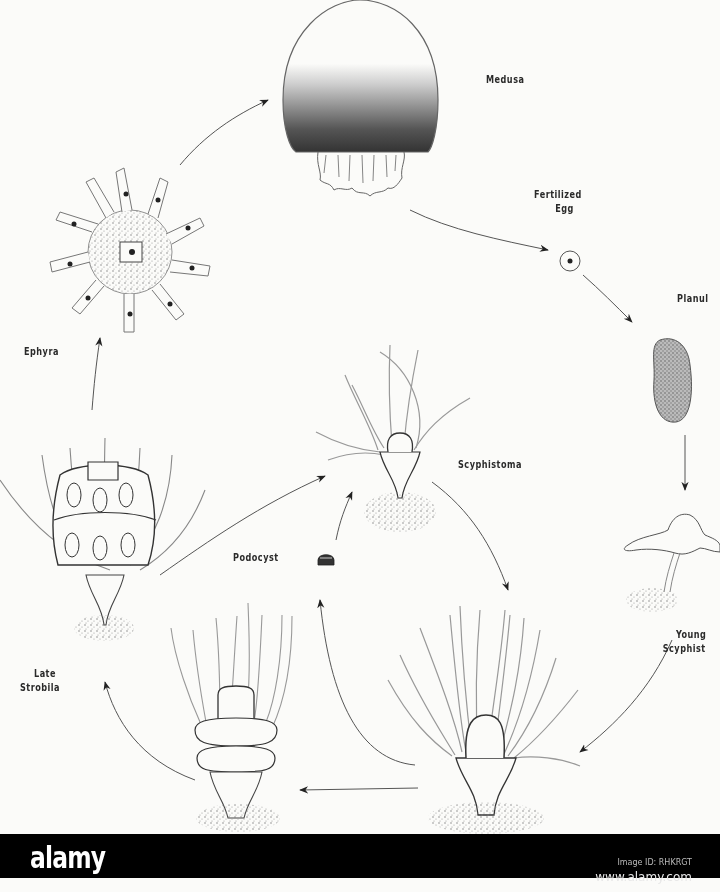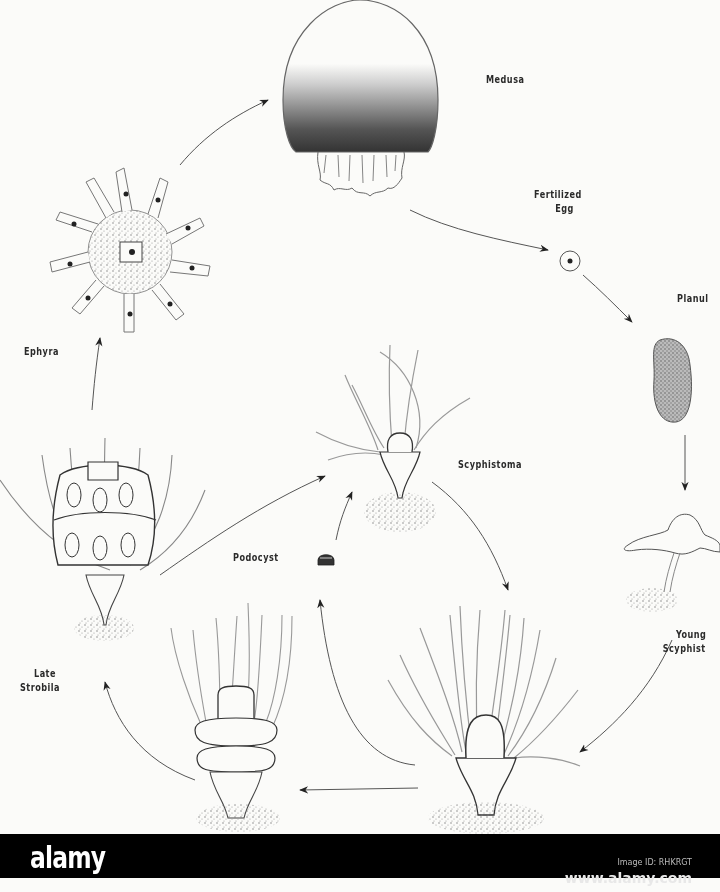--- a/index.html
+++ b/index.html
@@ -4,21 +4,21 @@
 <style>
   html, body { margin:0; padding:0; }
   body { width:720px; height:892px; background:#fbfbf9; position:relative; overflow:hidden; font-family:"DejaVu Sans Condensed","DejaVu Sans", sans-serif; }
   .canvas { position:absolute; left:0; top:0; width:624px; height:834px; background:#fbfbf9; }
   svg.art { position:absolute; left:0; top:0; width:720px; height:834px; }
   .label { position:absolute; color:#2a2a2a; font-weight:bold; font-size:11px; letter-spacing:0.6px; text-align:center; line-height:14px; transform:scaleX(0.82); transform-origin:left top; white-space:nowrap; }
   .footer { position:absolute; left:0; top:834px; width:720px; height:44px; background:#000; }
   .brand { position:absolute; left:30px; top:6px; color:#fff; font-family:"DejaVu Sans", sans-serif; font-weight:bold; font-size:30px; letter-spacing:-1px; transform:scaleX(0.78); transform-origin:left top; }
   .meta { position:absolute; right:28px; top:12px; text-align:right; color:#ddd; font-family:"DejaVu Sans", sans-serif;margin-top:12px; }
   .meta .id { font-size:8px; color:#bbb; }
-  .meta .url { font-size:14px; font-weight:bold; margin-top:3px; color:#e8e8e8; }
+  .meta .url { font-size:12px; font-weight:normal; margin-top:3px; color:#e8e8e8; }
 </style>
 </head>
 <body>
 
 <div class="canvas">
 <svg class="art" viewBox="0 0 720 834" xmlns="http://www.w3.org/2000/svg">
   <defs>
     <linearGradient id="bellShade" x1="0" y1="0" x2="0" y2="1">
       <stop offset="0" stop-color="#fbfbf9"></stop>
       <stop offset="0.42" stop-color="#fbfbf9"></stop>

